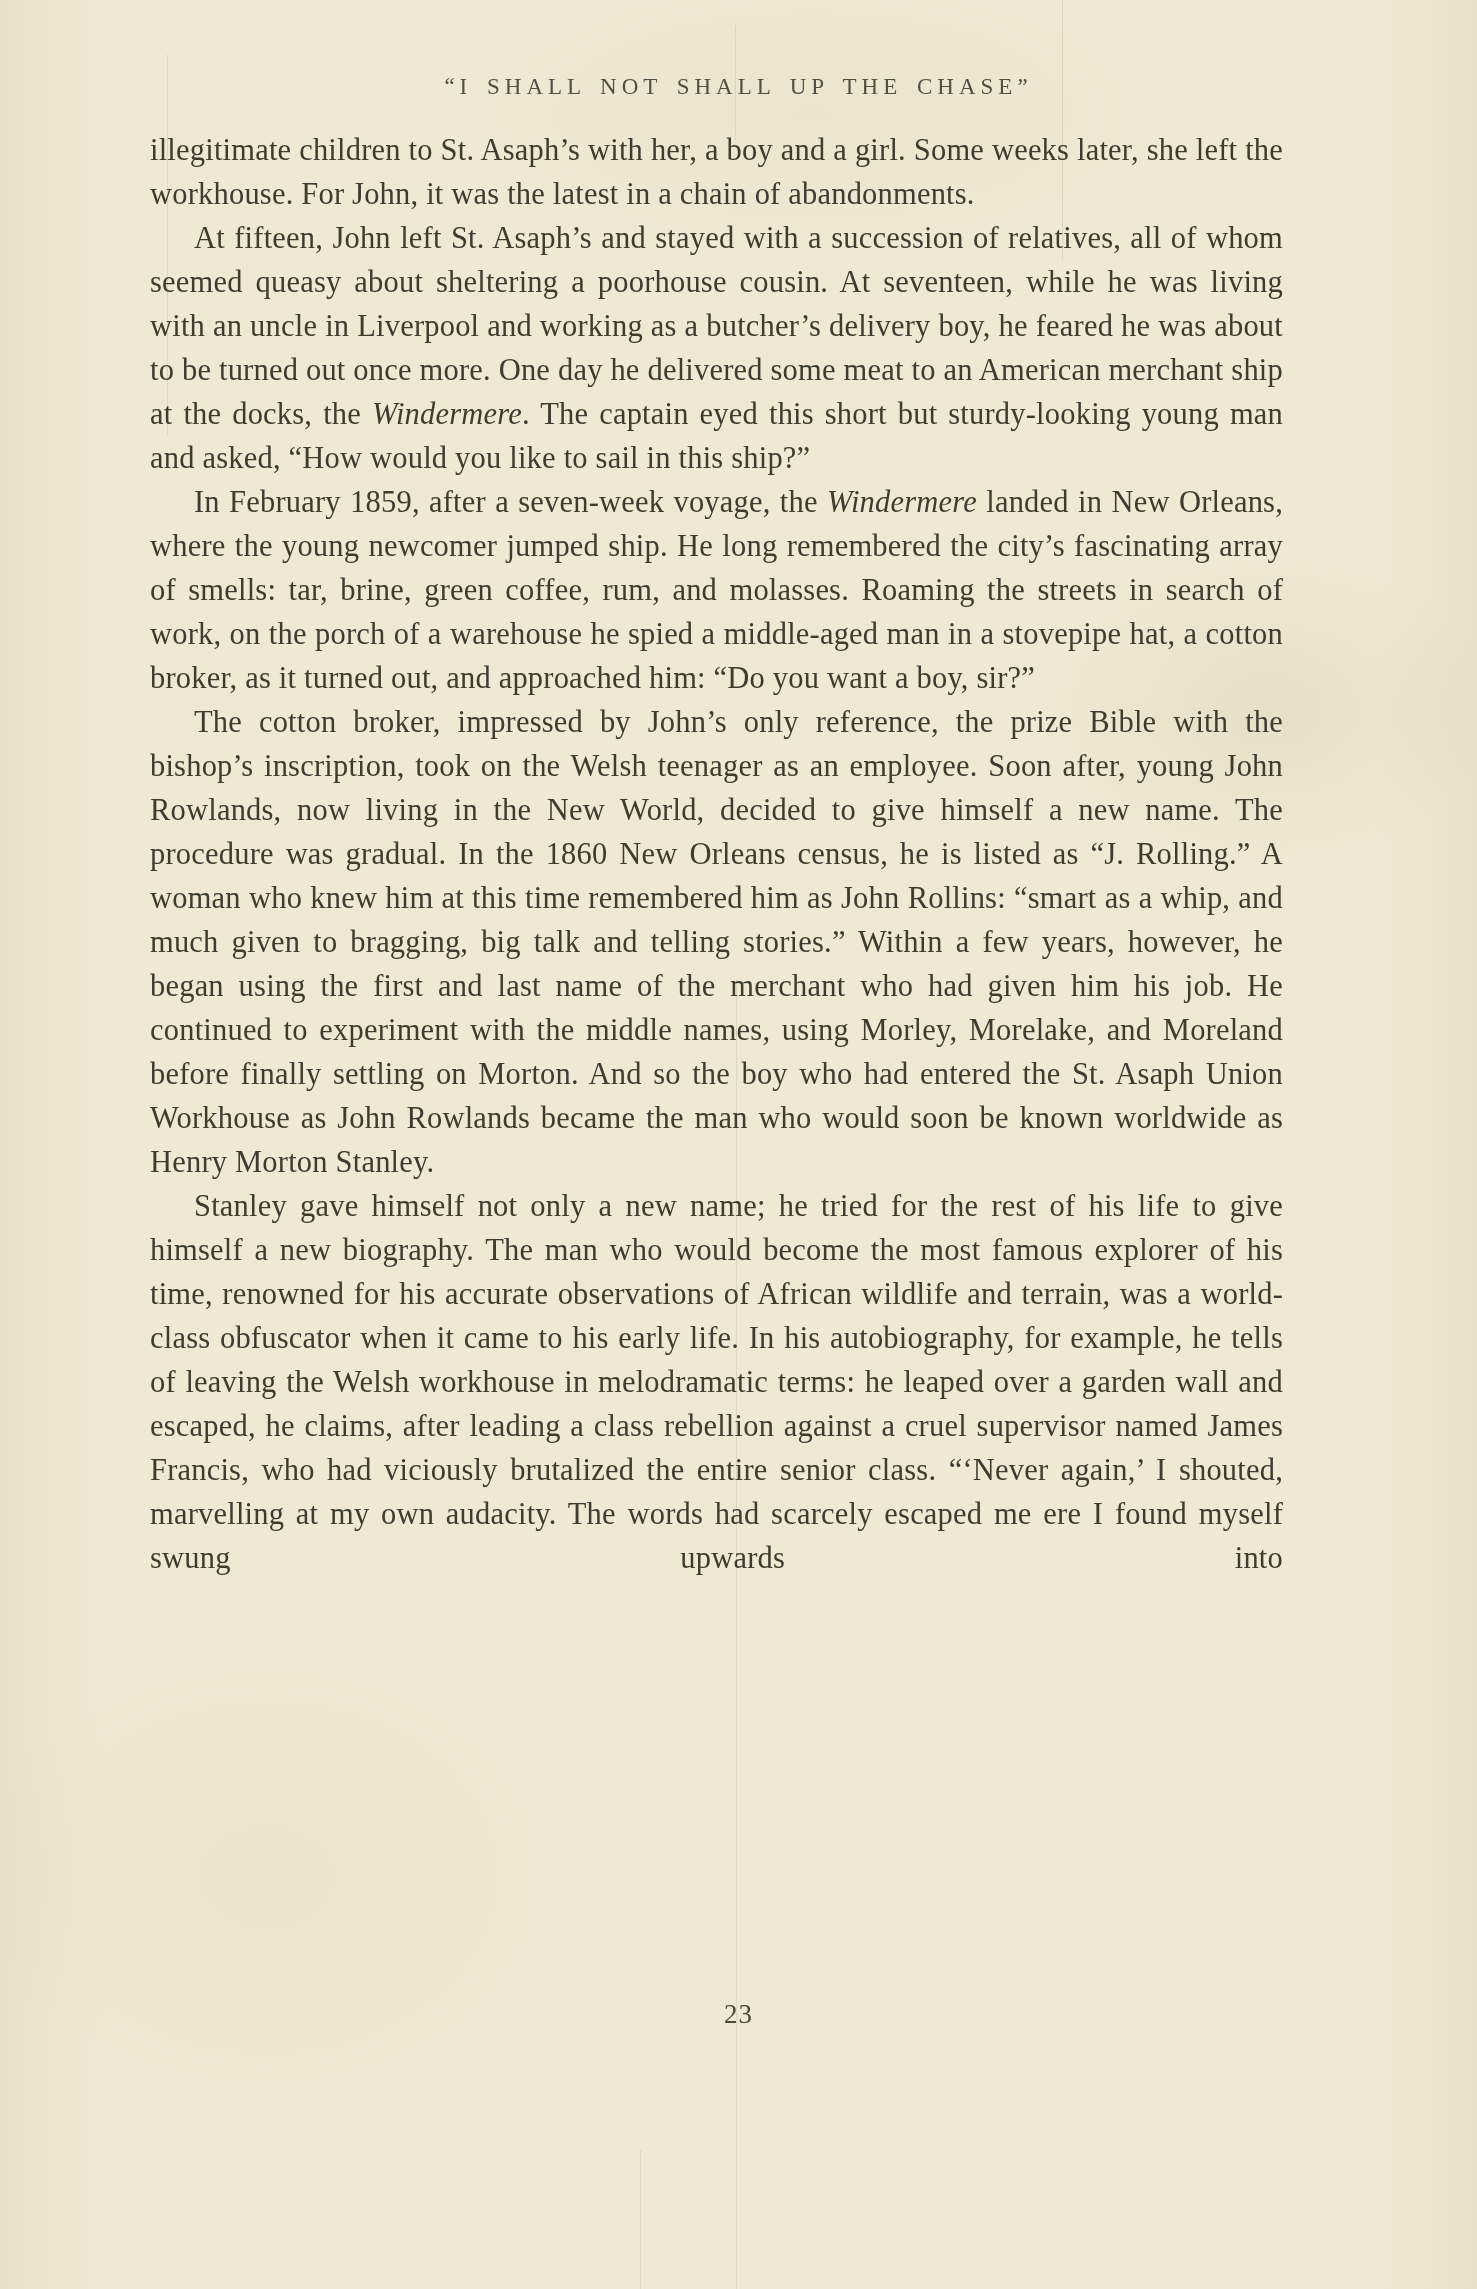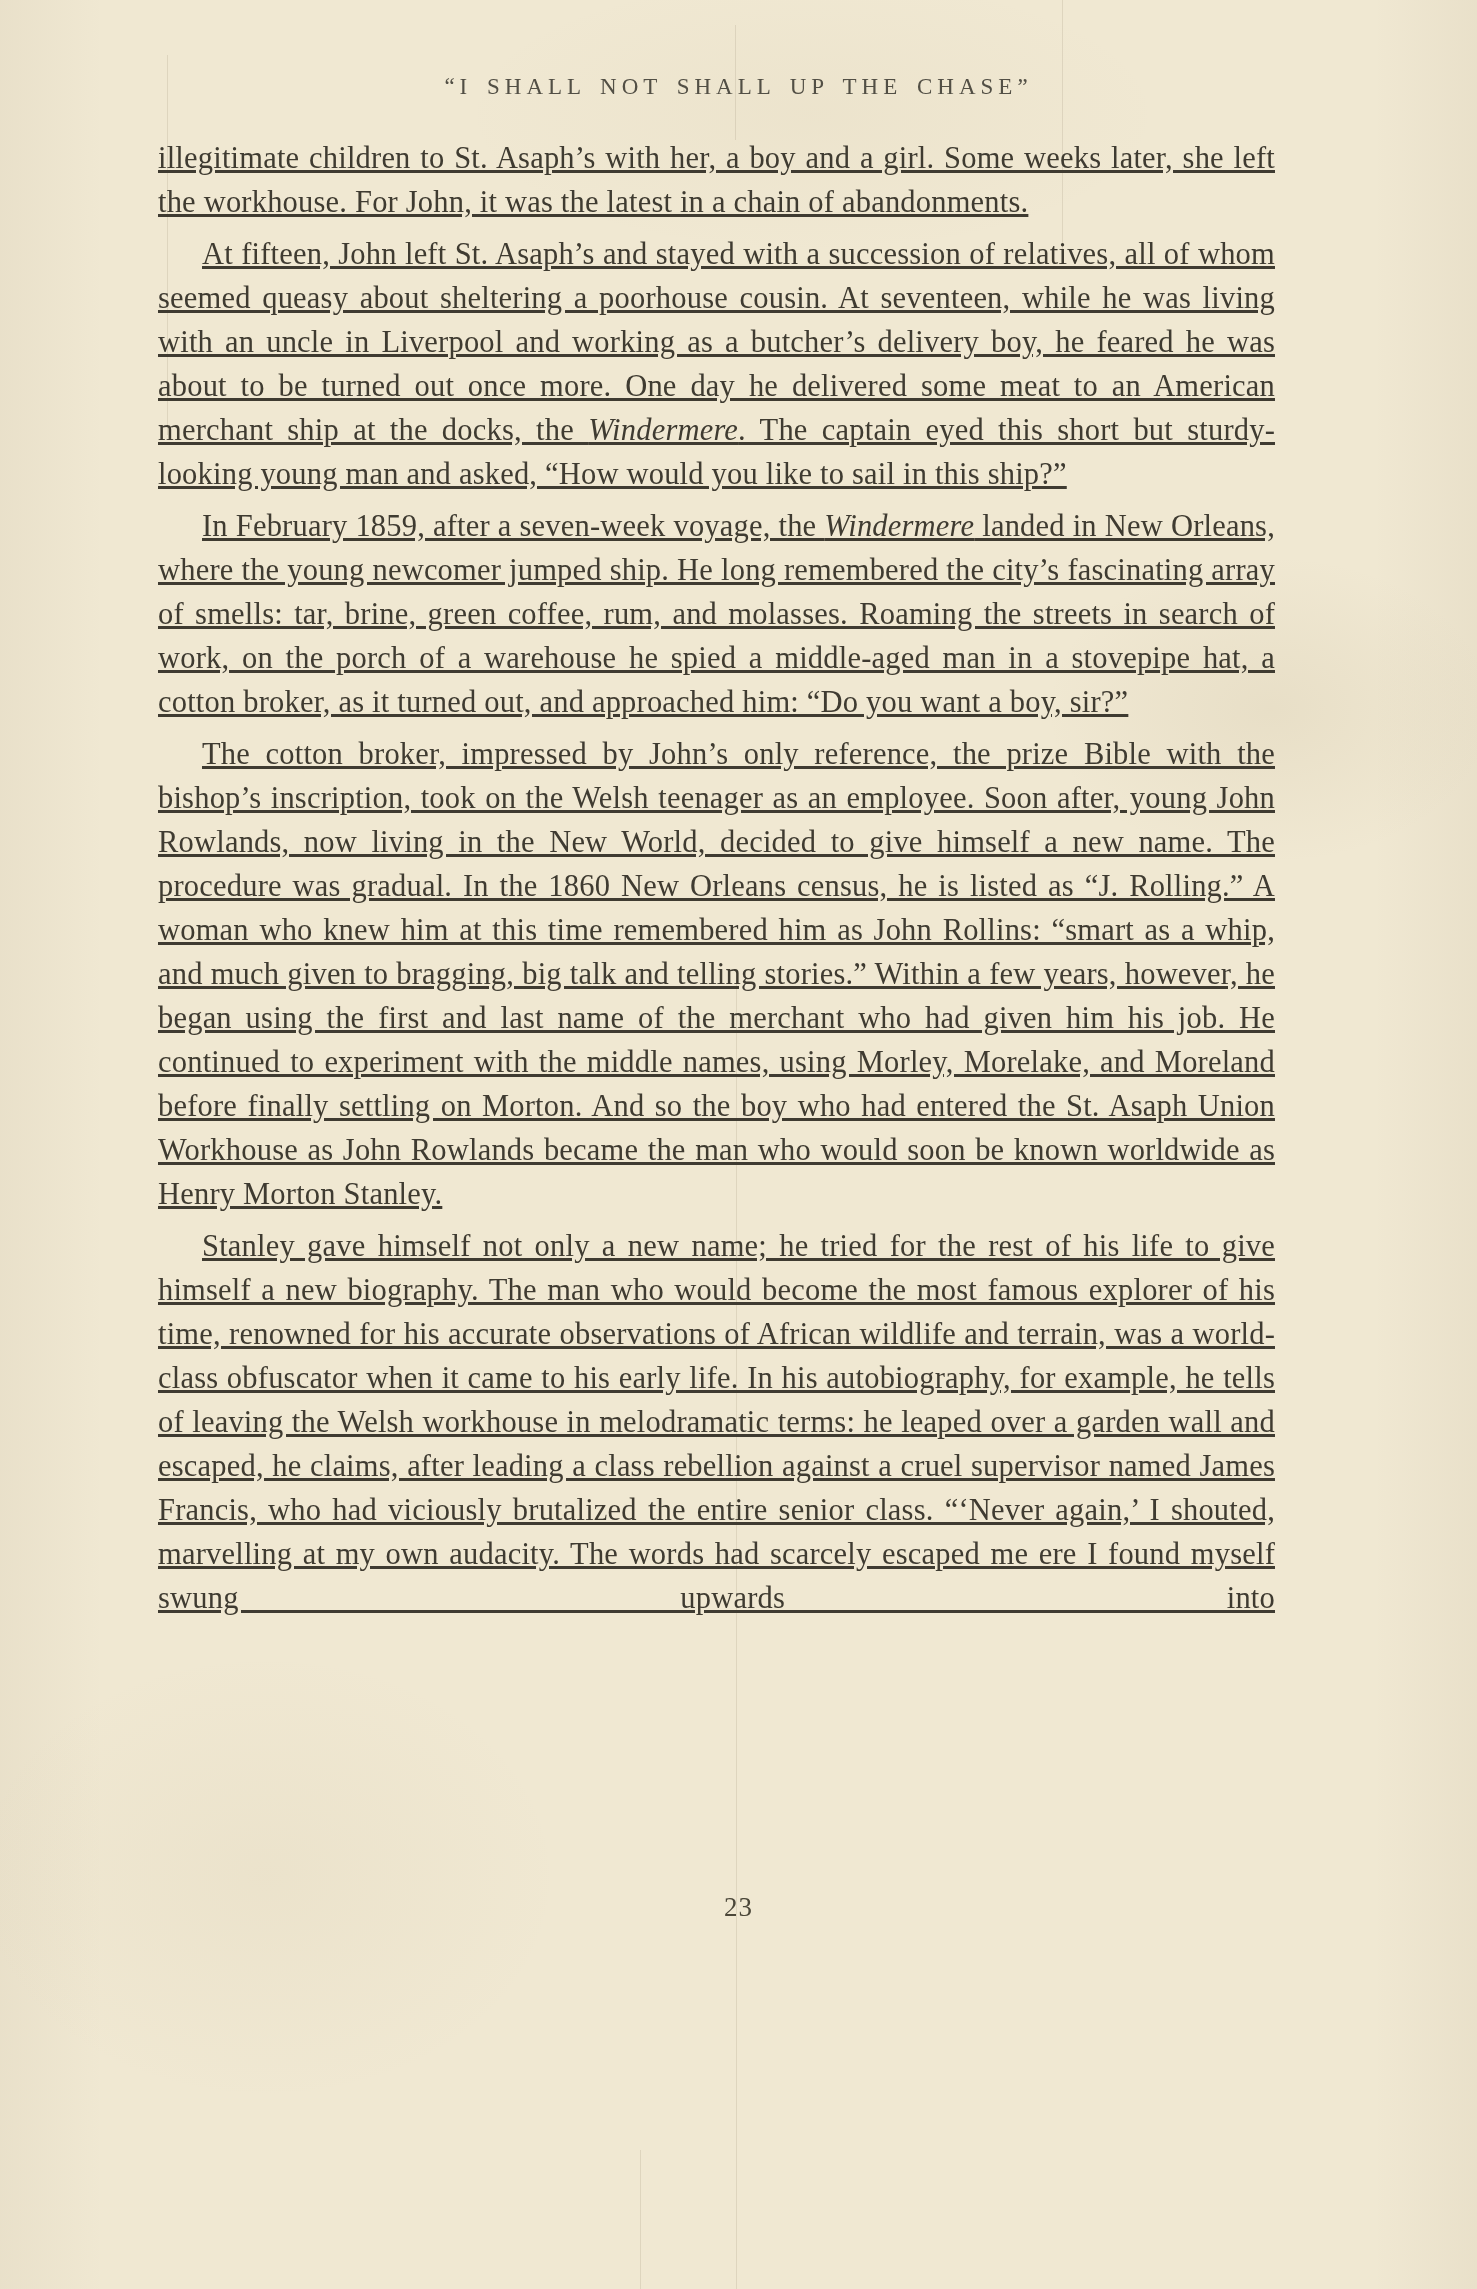--- a/index.html
+++ b/index.html
@@ -48,38 +48,37 @@
     position: absolute;
     top: 128px;
     left: 150px;
     width: 1133px;
     font-size: 30.5px;
     line-height: 44px;
     text-align: justify;
     letter-spacing: 0.2px;
   }
   .body-text p {
-    margin: 8px;
+    margin: 0;
     padding: 0;
-    text-decoration: underline;
   }
   .body-text p.indent {
     text-indent: 44px;
   }
   
   .body-text p:last-child {
     text-align-last: justify;
   }
   .body-text em {
     font-style: italic;
   }
 
   .page-number {
     position: absolute;
-    top: 1892px;
+    top: 1999px;
     left: 0;
     width: 100%;
     text-align: center;
     font-size: 27px;
     color: #4b4739;
     letter-spacing: 1px;
   }
 </style>
 </head>
 <body>

